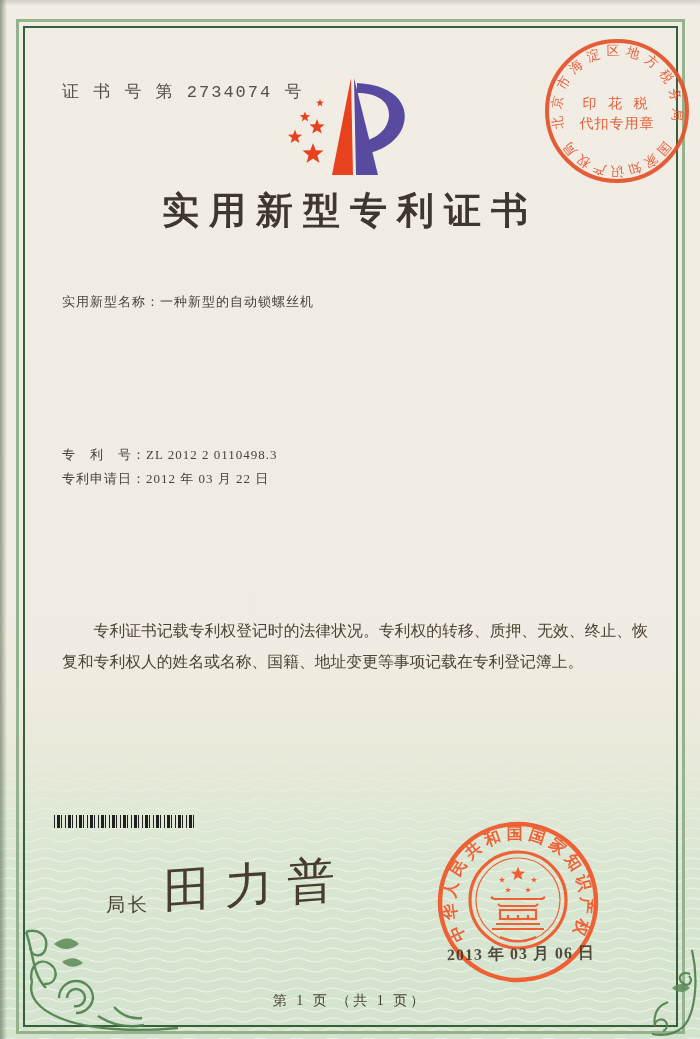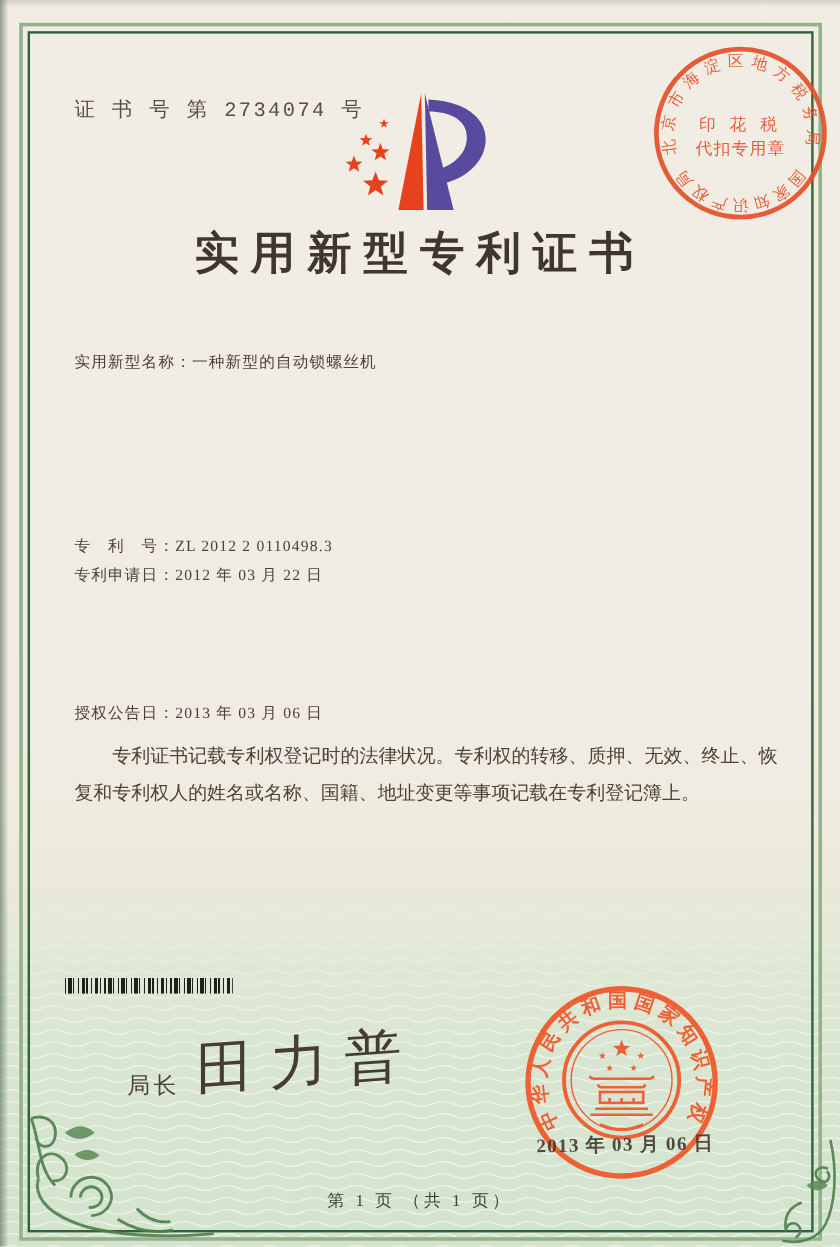--- a/index.html
+++ b/index.html
@@ -145,23 +145,20 @@
 
   <div class="field" style="top:293px;">
     <span class="lab">实用新型名称：</span><span>一种新型的自动锁螺丝机</span>
   </div>
   <div class="field" style="top:408px;margin-top:38px;">
     <span class="lab">专　利　号：</span><span>ZL 2012 2 0110498.3</span>
   </div>
   <div class="field" style="top:470px;">
     <span class="lab">专利申请日：</span><span>2012 年 03 月 22 日</span>
   </div>
-  <div class="field" style="top:585px;">
-    <span class="lab">授权公告日：</span><span>2013 年 03 月 06 日</span>
-  </div>
 
   <div class="paras">
     <p>专利证书记载专利权登记时的法律状况。专利权的转移、质押、无效、终止、恢复和专利权人的姓名或名称、国籍、地址变更等事项记载在专利登记簿上。</p>
   </div>
 
   <div class="barcode"></div>
 
   <div class="director-label">局长</div>
   <div class="signature">田力普</div>
 

